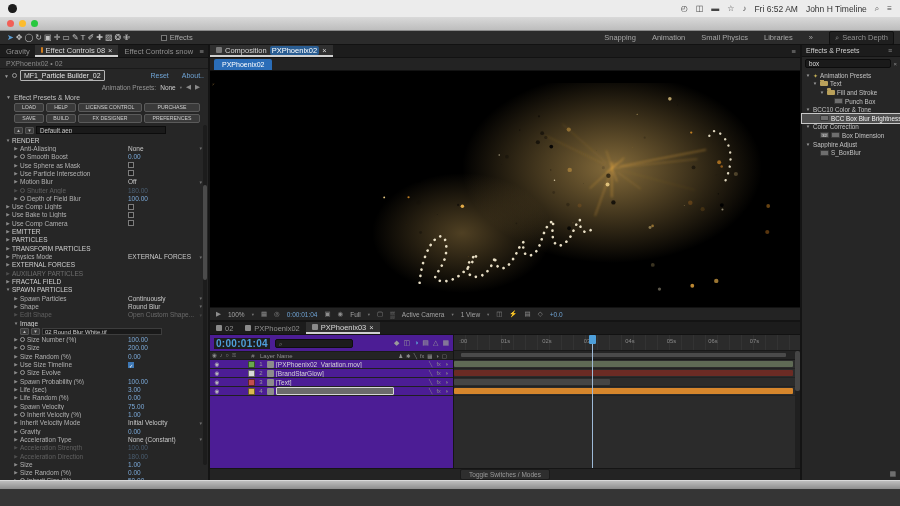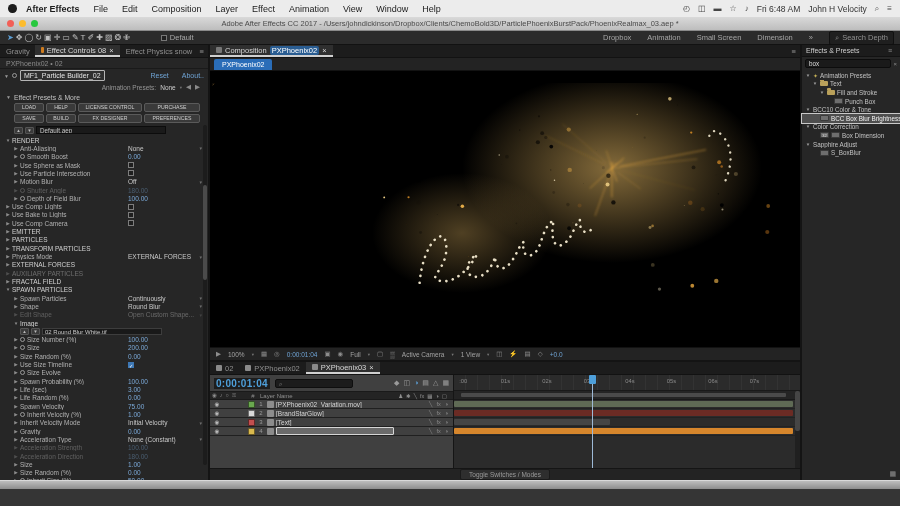--- a/index.html
+++ b/index.html
@@ -81,21 +81,21 @@
   .comp-sub{height:13px;background:#232323;display:flex;align-items:flex-end;padding:0 4px;border-bottom:1px solid #121212;}
   .bluetab{background:#2a6db8;color:#fff;font-size:7px;line-height:11px;padding:0 8px;border-radius:2px 2px 0 0;}
   .viewer{flex:1;background:#000;position:relative;overflow:hidden;}
   .viewerbar{height:13px;background:#232323;border-top:1px solid #121212;display:flex;align-items:center;
     gap:7px;padding:0 6px;font-size:6.5px;color:#a3a3a3;white-space:nowrap;overflow:hidden;}
   .vb-ic{font-size:6.5px;color:#8d8d8d;}
   .vb-tc{color:#6fa3d4;}
   .vb-exp{color:#6fa3d4;}
   .vb-dd{font-size:4.5px;color:#777;}
   
-  .timeline{height:120px;display:flex;flex-direction:column;background:#404040;border-top:2px solid #141414;justify-content:flex-end;}
+  .timeline{height:160px;display:flex;flex-direction:column;background:#4c1d95;border-top:2px solid #141414;justify-content:flex-end;}
   .tl-body{flex:1;display:flex;min-height:0;}
   .tl-left{width:244px;display:flex;flex-direction:column;border-right:1px solid #151515;}
   .tl-controls{height:16px;display:flex;align-items:center;gap:5px;padding:0 4px;}
   .tl-tc{color:#4e9fda;font-size:10px;font-weight:bold;letter-spacing:.3px;background:#1d1d1d;padding:0 2px;}
   .tl-search{width:78px;height:9px;background:#1c1c1c;border:1px solid #0e0e0e;border-radius:2px;
     color:#8a8a8a;font-size:6px;line-height:8px;padding:0 3px;}
   .tl-icons{margin-left:auto;display:flex;gap:4px;font-size:7px;color:#9a9a9a;}
   .tl-icons .active{color:#5c9fd6;}
   .tl-header{height:9px;display:flex;align-items:center;font-size:6px;color:#8f8f8f;background:#242424;
     border-top:1px solid #1a1a1a;border-bottom:1px solid #1a1a1a;gap:2px;padding:0 2px;}
@@ -149,55 +149,53 @@
   .fxfoot{height:12px;display:flex;align-items:center;justify-content:flex-end;padding:0 4px;color:#8d8d8d;font-size:7px;}
   
   .deskedge{height:9px;background:linear-gradient(#bdbdbd,#8d8d8d);border-top:1px solid #d9d9d9;}
   .deskbottom{height:17px;background:#353535;}
 </style>
 </head>
 <body>
 
 <div class="menubar">
   <span class="apple"></span>
-  <span id="menu-items"><span class="mi app">After Effects</span><span class="mi">File</span><span class="mi">Edit</span><span class="mi">Composition</span><span class="mi">Layer</span><span class="mi">Effect</span><span class="mi">Animation</span><span class="mi">View</span><span class="mi">Window</span><span class="mi">Help</span></span>
   <span class="mb-right">
     <span class="mb-ic">◴</span>
     <span class="mb-ic">◫</span>
     <span class="mb-ic">▬</span>
     <span class="mb-ic">☆</span>
     <span class="mb-ic">♪</span>
-    <span>Fri 6:48 AM</span>
-    <span>John H Velocity</span>
+    <span>Fri 6:52 AM</span>
+    <span>John H Timeline</span>
     <span class="mb-ic">⌕</span>
     <span class="mb-ic">≡</span>
   </span>
 </div>
 
 <div class="titlebar">
   <div class="lights">
     <span class="light" style="background:#f25f57"></span>
     <span class="light" style="background:#fdbc2e"></span>
     <span class="light" style="background:#28c83f"></span>
   </div>
-  <span class="title-text">Adobe After Effects CC 2017 - /Users/johndickinson/Dropbox/Clients/ChemoBold3D/ParticlePhoenixBurstPack/PhoenixRealmax_03.aep *</span>
 </div>
 
 <div class="aetoolbar">
   <span id="tools"><span class="tool active">➤</span><span class="tool">✥</span><span class="tool">◯</span><span class="tool">↻</span><span class="tool">▣</span><span class="tool">✛</span><span class="tool">▭</span><span class="tool">✎</span><span class="tool">T</span><span class="tool">✐</span><span class="tool">✚</span><span class="tool">▨</span><span class="tool">❂</span><span class="tool">✙</span></span>
   <span class="snapwrap">
     <span class="cb"></span>
-    <span>Default</span>
+    <span>Effects</span>
   </span>
   <span class="ws">
     <span id="workspaces" style="display: flex; gap: 16px;">
-        <span>Dropbox</span>
+        <span>Snapping</span>
         <span>Animation</span>
-        <span>Small Screen</span>
-        <span>Dimension</span>
+        <span>Small Physics</span>
+        <span>Libraries</span>
       </span>
     <span>»</span>
     <span class="searchhelp">
       <span>⌕</span>
       <span>Search Depth</span>
     </span>
   </span>
 </div>
 
 <div class="main">
@@ -206,21 +204,21 @@
     <div class="ptabs" id="ec-tabs">
         <span class="ptab">
           <span>Gravity</span>
         </span>
         <span class="ptab active">
           <span class="fxdot"></span>
           <span>Effect Controls 08</span>
           <span>×</span>
         </span>
         <span class="ptab">
-          <span>Effect Physics snow</span>
+          <span>Effect Controls snow</span>
         </span>
         <span class="pmenu">≡</span>
       </div>
     <div class="compref">PXPhoenix02 • 02</div>
     <div class="fxhead">
       <span class="arrowg">▼</span>
       <span class="sw" style="width:5px;height:5px;border:1px solid #999;border-radius:50%;display:inline-block;"></span>
       <span class="fxname">MF1_Particle Builder_02</span>
       <span class="bluelink">Reset</span>
       <span class="bluelink2">About..</span>

